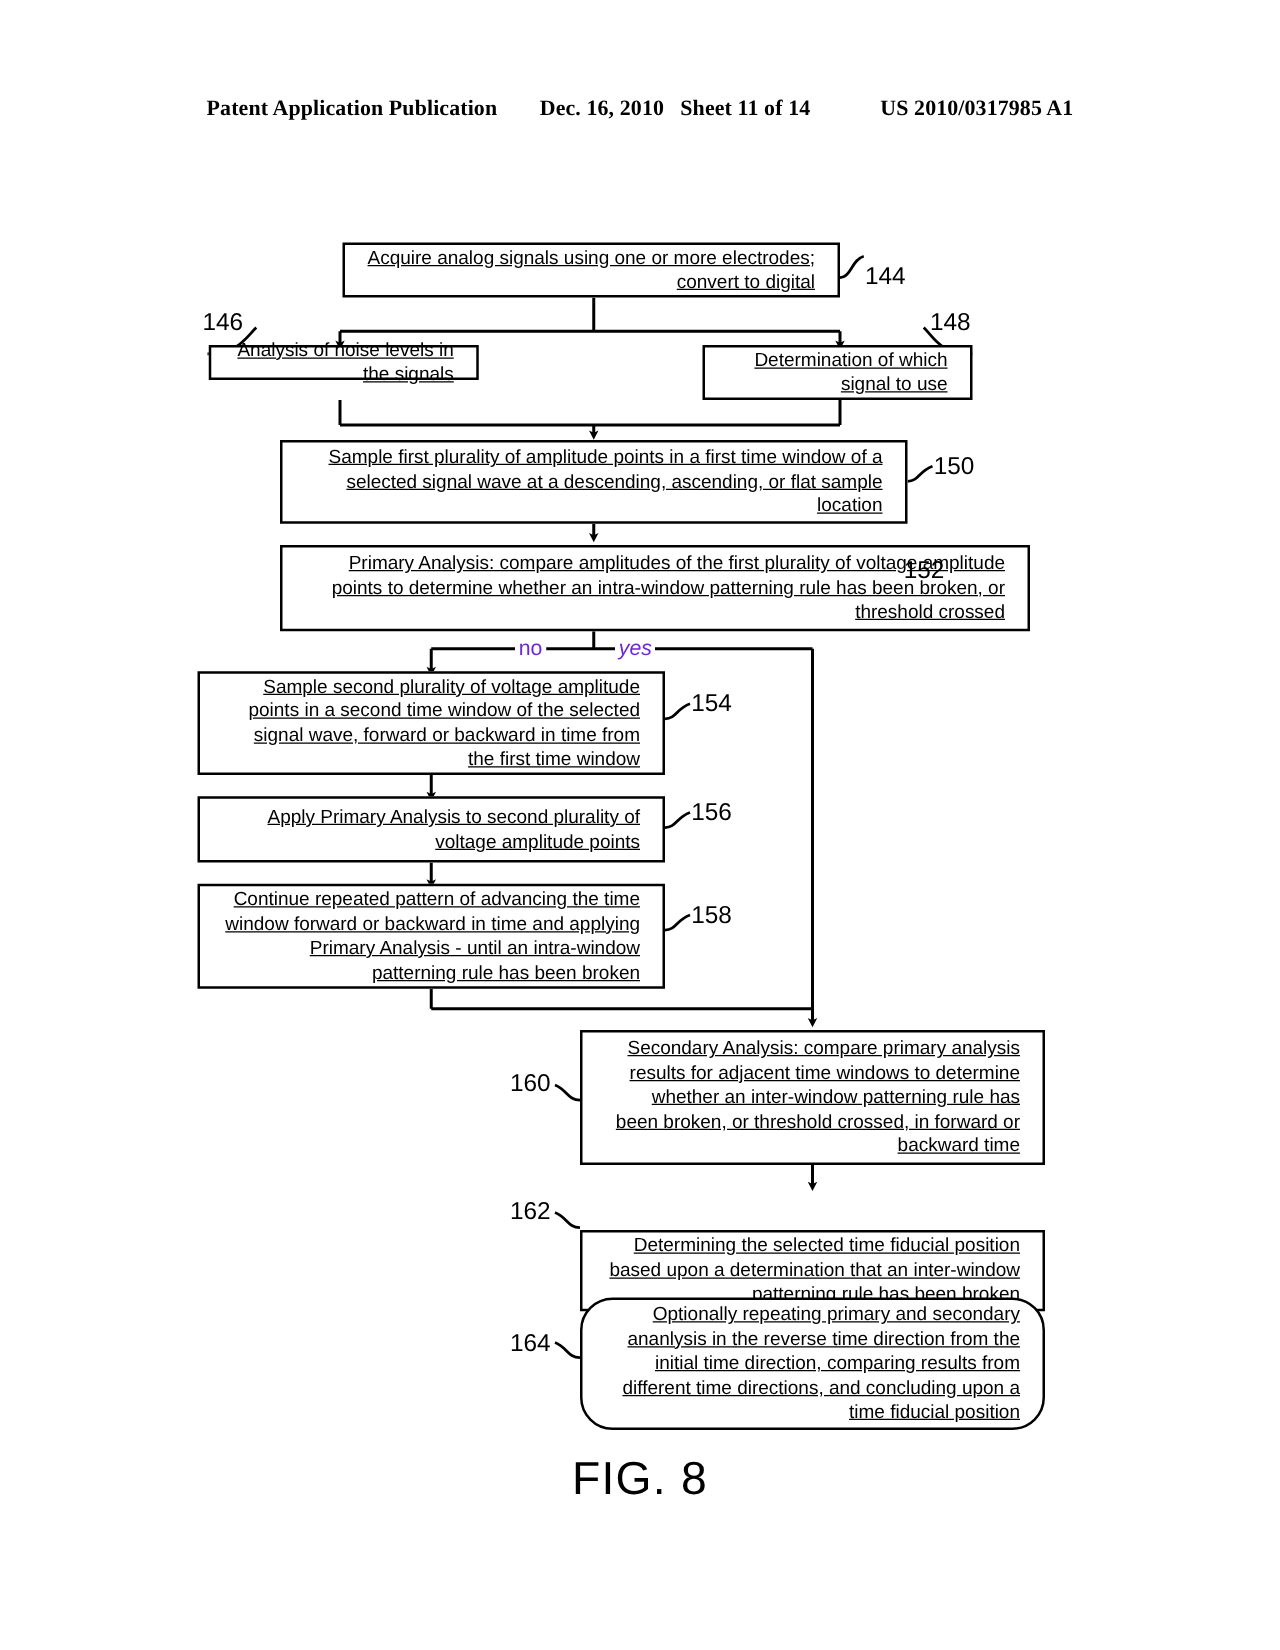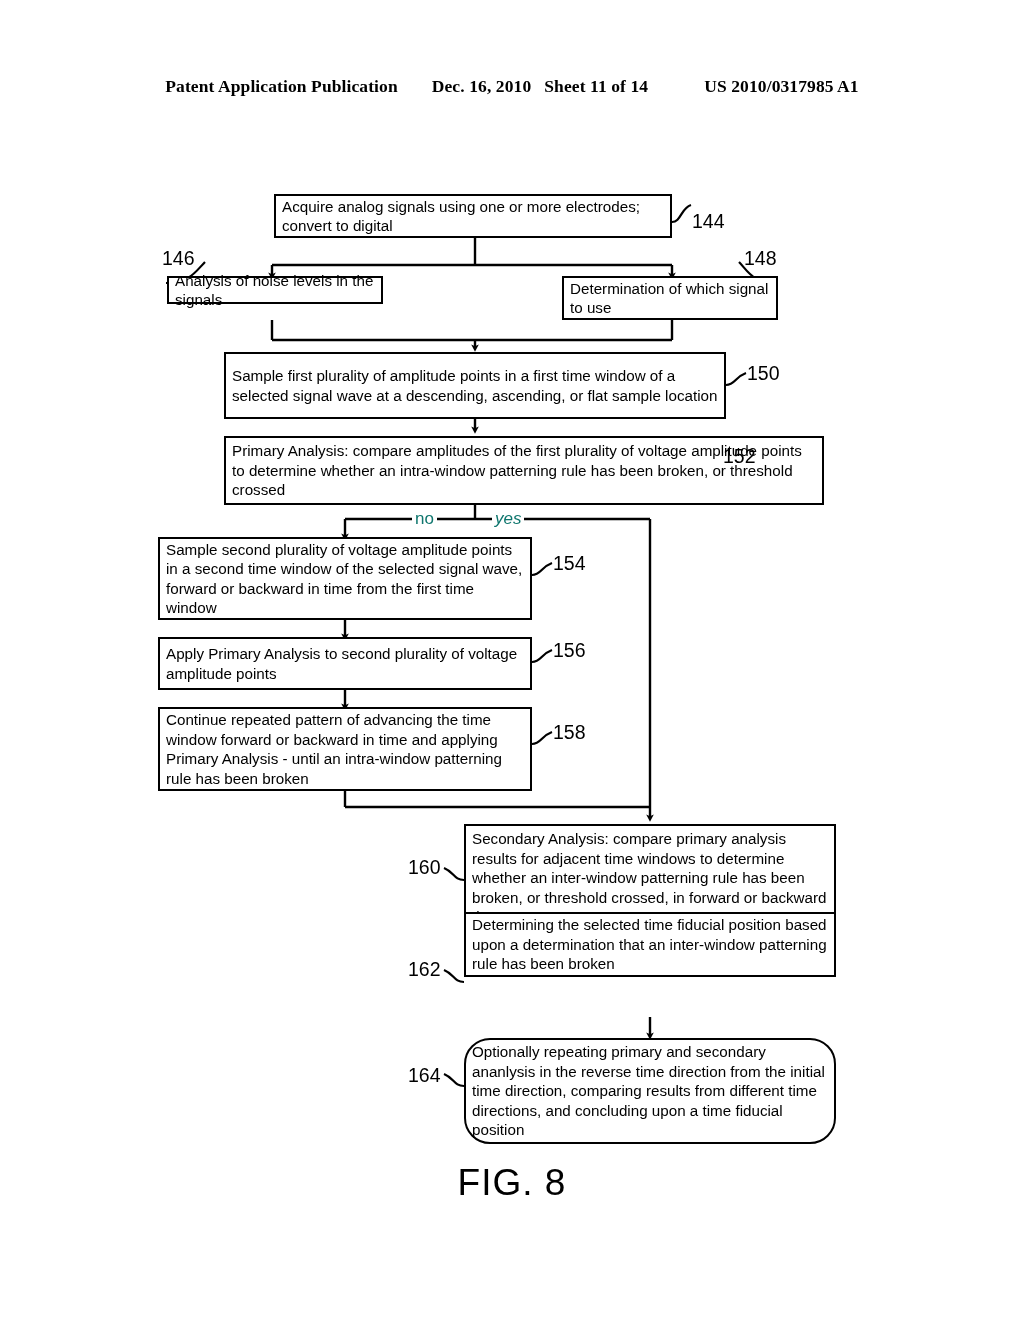--- a/index.html
+++ b/index.html
@@ -54,26 +54,27 @@
 
   
   .fbox {
     position: absolute;
     box-sizing: border-box;
     border: 2px solid #000;
     background: #fff;
     display: flex;
     align-items: center;
     justify-content: center;
-    text-align: left;
+    text-align: right;
     font-family: "Liberation Sans", sans-serif;
     font-size: 15.2px;
     line-height: 19.5px;
     color: #000;
-    padding: 3px 6px;
+    padding: 3px 18px;
+    text-decoration: underline;
   }
   .fbox span { display: block; width: 100%; }
 
   
   .refnum {
     position: absolute;
     font-family: "Liberation Sans", sans-serif;
     font-size: 19.5px;
     line-height: 19.5px;
     color: #000;
@@ -81,21 +82,21 @@
   }
 
   
   .branch-label {
     position: absolute;
     font-family: "Liberation Sans", sans-serif;
     font-size: 17px;
     line-height: 17px;
     background: #fff;
     padding: 0 3px;
-    color: #0f766e;
+    color: #6d28d9;
     white-space: nowrap;
   }
 
   
   .fig-caption {
     position: absolute;
     left: 0;
     width: 1024px;
     top: 1162px;
     text-align: center;
@@ -248,21 +249,21 @@
     <span>158</span>
   </div>
 
   <div class="fbox" style="left:464px; top:824px; width:372px; height:108px;">
     <span>Secondary Analysis: compare primary analysis results for adjacent time windows to determine whether an inter-window patterning rule has been broken, or threshold crossed, in forward or backward time</span>
   </div>
   <div class="refnum" style="left:408px; top:858px;">
     <span>160</span>
   </div>
 
-  <div class="fbox" style="left:464px; top:912px; width:372px; height:65px;">
+  <div class="fbox" style="left:464px; top:984px; width:372px; height:65px;">
     <span>Determining the selected time fiducial position based upon a determination that an inter-window patterning rule has been broken</span>
   </div>
   <div class="refnum" style="left:408px; top:960px;">
     <span>162</span>
   </div>
 
   <div class="fbox" style="left:464px; top:1038px; width:372px; height:106px;border-radius:26px;">
     <span>Optionally repeating primary and secondary ananlysis in the reverse time direction from the initial time direction, comparing results from different time directions, and concluding upon a time fiducial position</span>
   </div>
   <div class="refnum" style="left:408px; top:1066px;">

